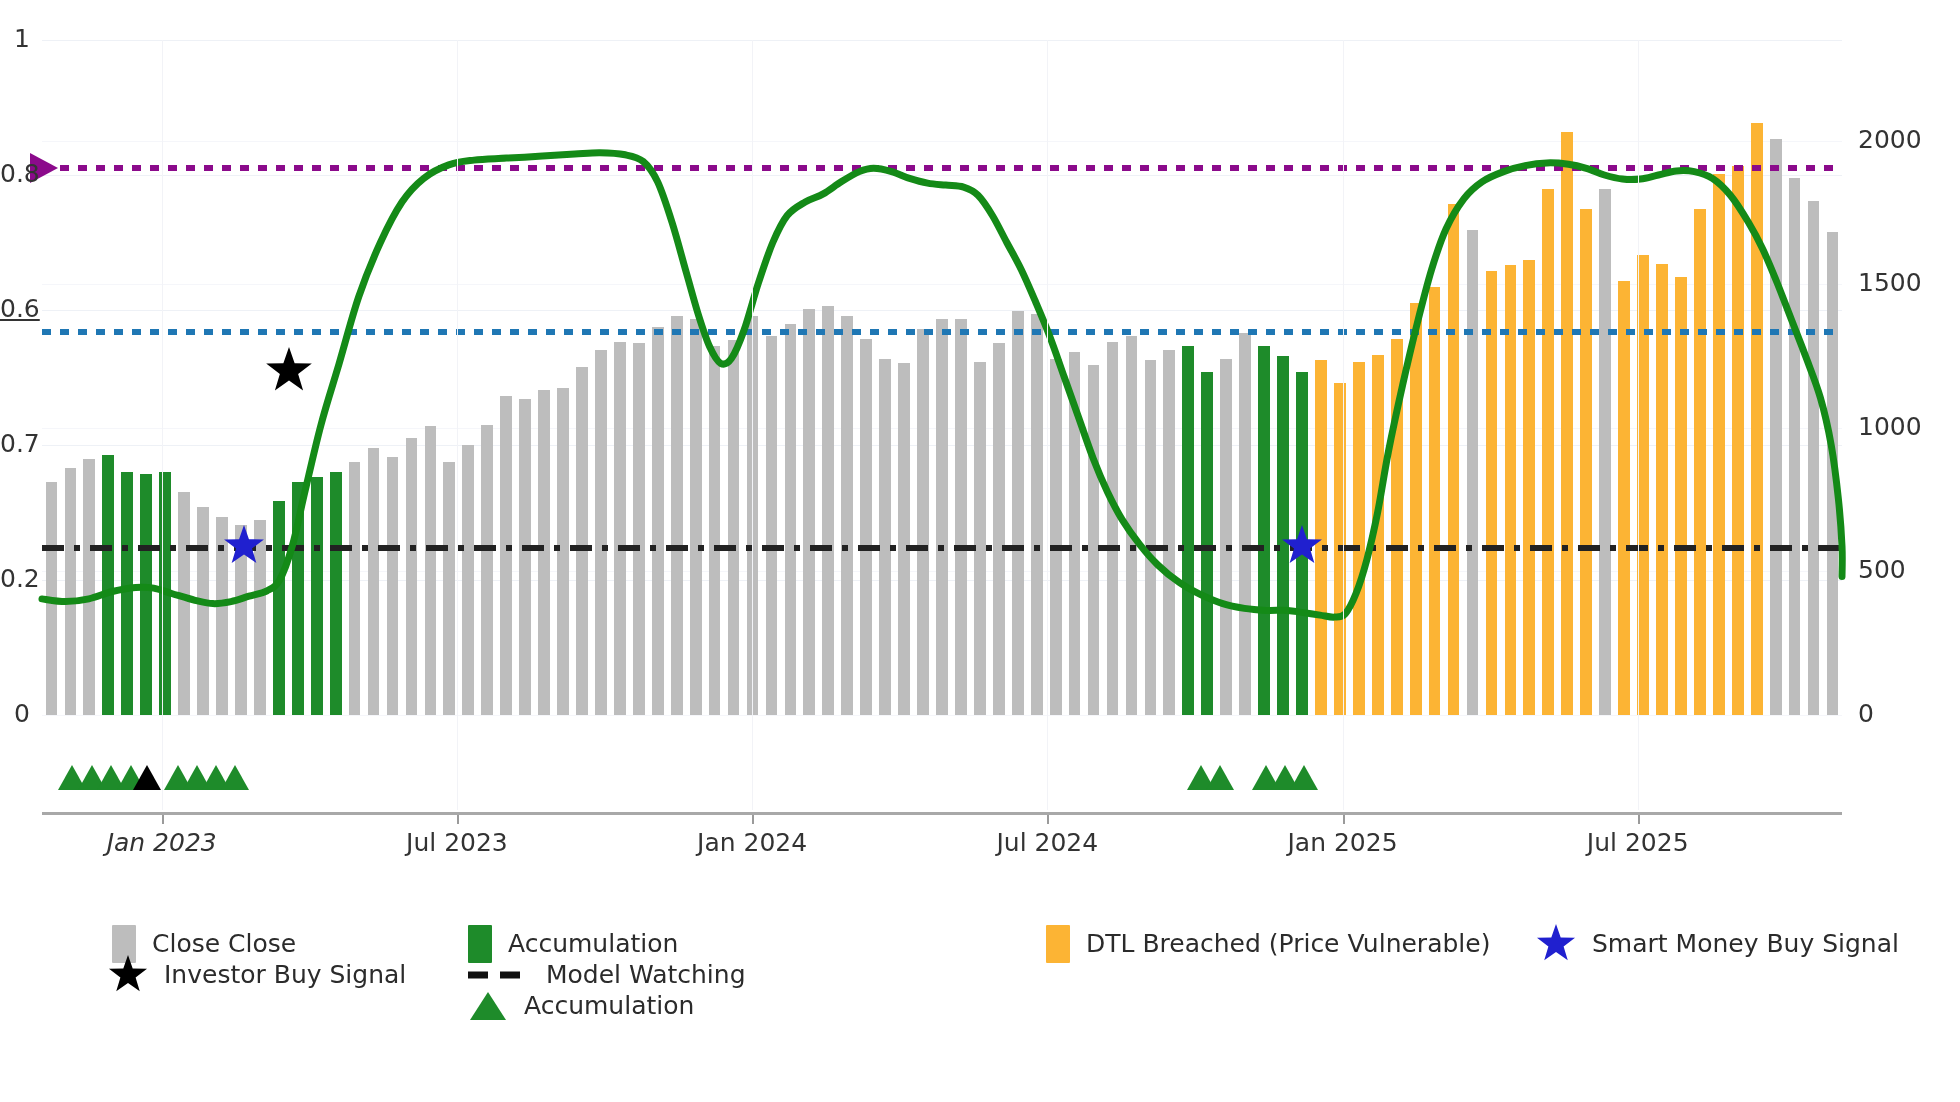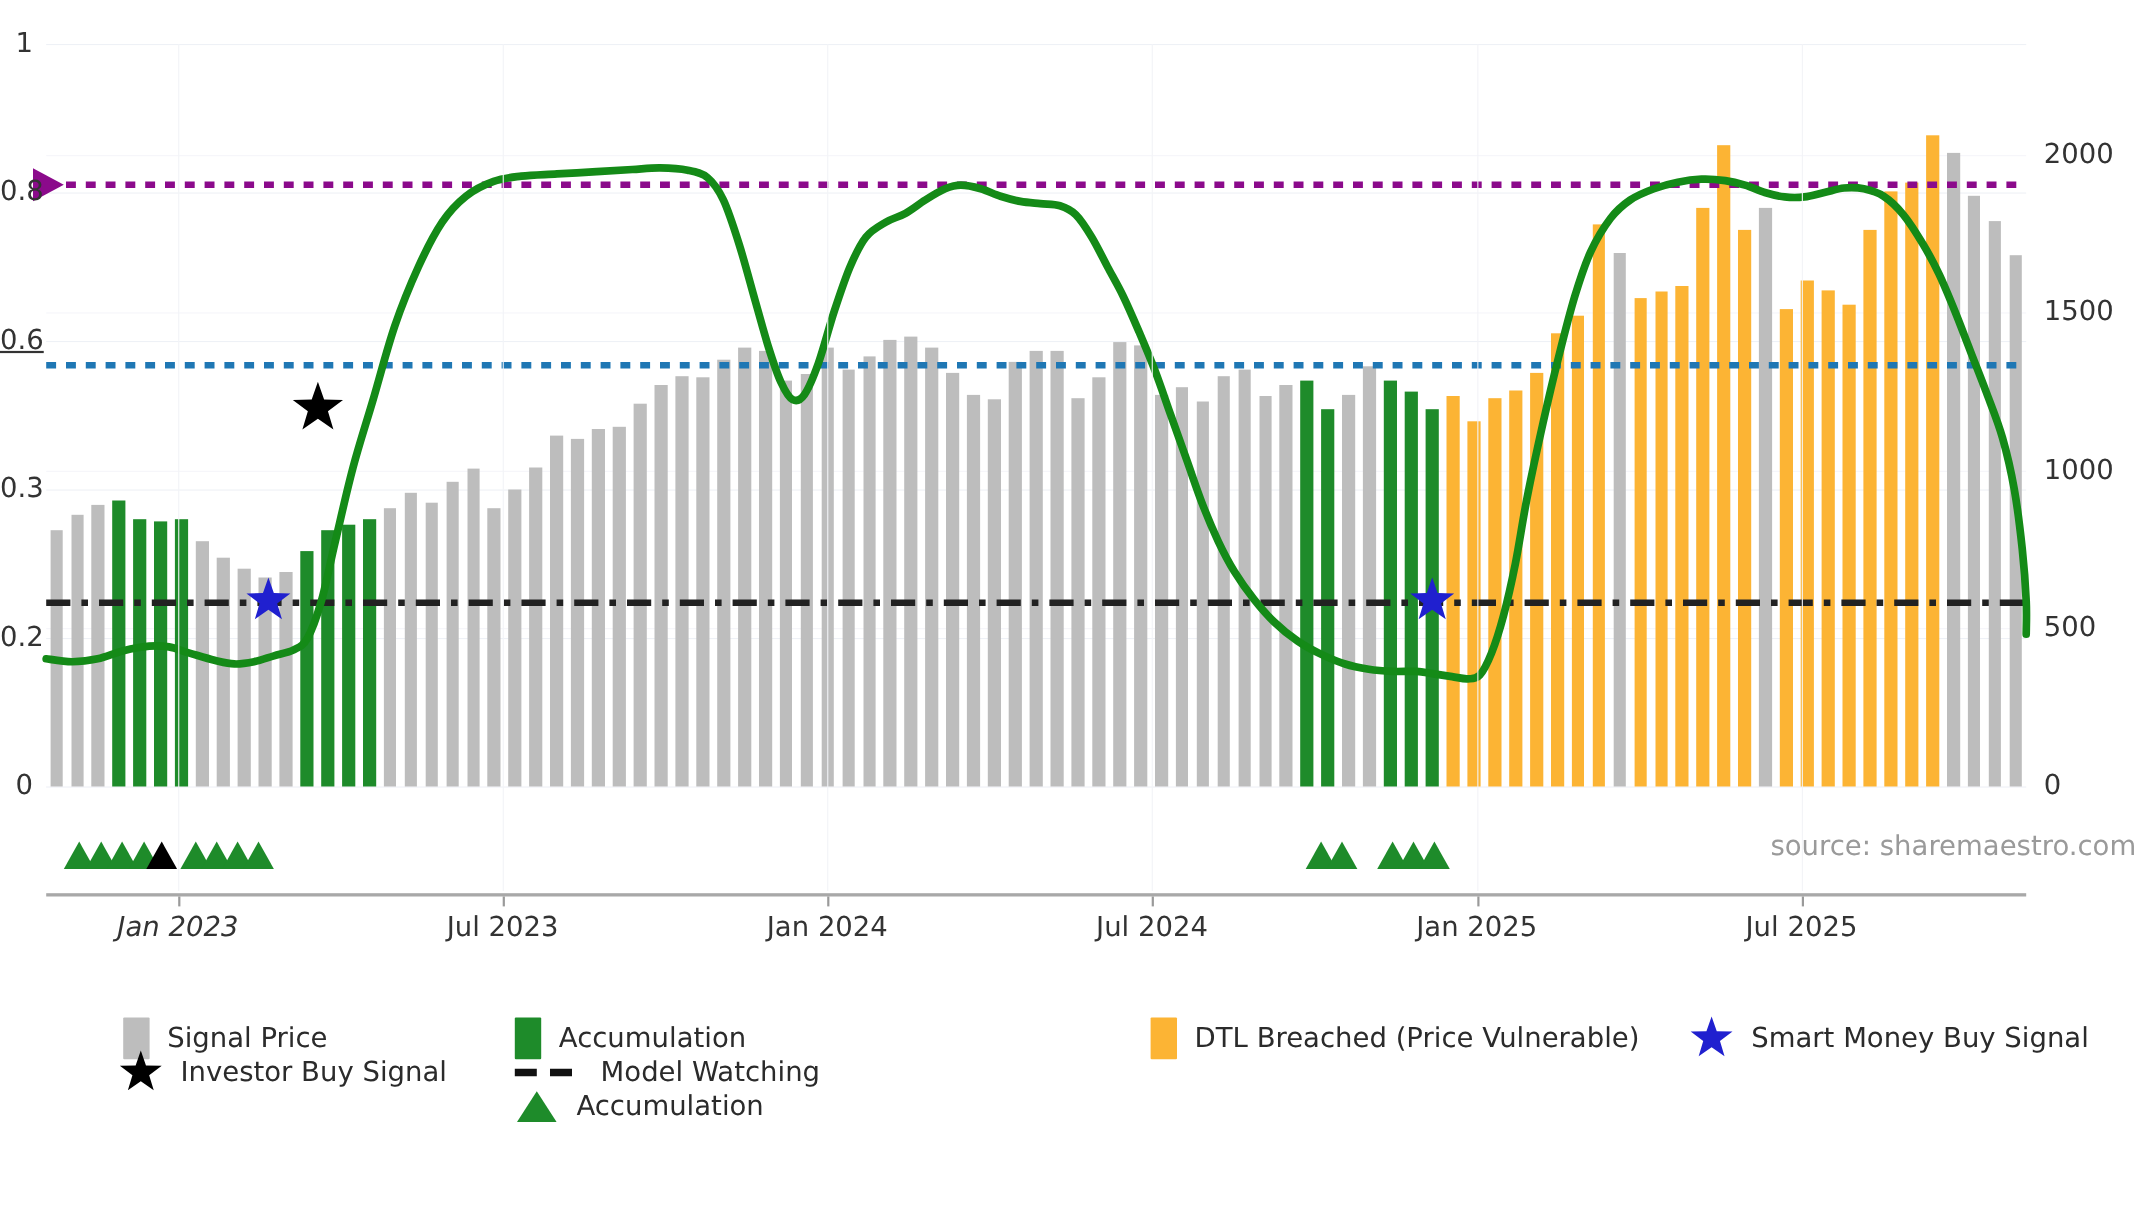--- a/index.html
+++ b/index.html
@@ -183,21 +183,21 @@
         <div style="position: absolute; left: 1005.3px; top: 0px; width: 1px; height: 770px; background: rgb(242, 243, 247);"></div>
         <div style="position: absolute; left: 1300.5px; top: 0px; width: 1px; height: 770px; background: rgb(242, 243, 247);"></div>
         <div style="position: absolute; left: 1595.7px; top: 0px; width: 1px; height: 770px; background: rgb(242, 243, 247);"></div>
       </div>
   </div>
 
   <div id="yleft">
       <div class="ylabel" style="left: 0px; width: 30px; top: 24px;">1</div>
       <div class="ylabel" style="left: 0px; width: 30px; top: 159px;">0.8</div>
       <div class="ylabel" style="left: 0px; width: 30px; top: 294px; text-decoration: underline;">0.6</div>
-      <div class="ylabel" style="left: 0px; width: 30px; top: 429px;">0.3</div>
+      <div class="ylabel" style="left: 0px; width: 30px; top: 429px;">0.7</div>
       <div class="ylabel" style="left: 0px; width: 30px; top: 564px;">0.2</div>
       <div class="ylabel" style="left: 0px; width: 30px; top: 699px;">0</div>
     </div>
   <div id="yright">
       <div class="ylabel right" style="left: 1858px; top: 124.532px;">2000</div>
       <div class="ylabel right" style="left: 1858px; top: 268.149px;">1500</div>
       <div class="ylabel right" style="left: 1858px; top: 411.766px;">1000</div>
       <div class="ylabel right" style="left: 1858px; top: 555.383px;">500</div>
       <div class="ylabel right" style="left: 1858px; top: 699px;">0</div>
     </div>
@@ -226,27 +226,26 @@
       <div class="tri" style="left: 182.8px; top: 765px; border-bottom: 25px solid rgb(30, 139, 42);"></div>
       <div class="tri" style="left: 201.7px; top: 765px; border-bottom: 25px solid rgb(30, 139, 42);"></div>
       <div class="tri" style="left: 220.6px; top: 765px; border-bottom: 25px solid rgb(30, 139, 42);"></div>
       <div class="tri" style="left: 1187.2px; top: 765px; border-bottom: 25px solid rgb(30, 139, 42);"></div>
       <div class="tri" style="left: 1206.1px; top: 765px; border-bottom: 25px solid rgb(30, 139, 42);"></div>
       <div class="tri" style="left: 1252px; top: 765px; border-bottom: 25px solid rgb(30, 139, 42);"></div>
       <div class="tri" style="left: 1270.9px; top: 765px; border-bottom: 25px solid rgb(30, 139, 42);"></div>
       <div class="tri" style="left: 1289.8px; top: 765px; border-bottom: 25px solid rgb(30, 139, 42);"></div>
     </div>
 
-  <div class="srcnote">source: sharemaestro.com</div>
 
   <div class="legend">
     <div class="lgrow" id="lgrow1">
         <div class="lgitem" style="left: 112px;">
           <div class="swatch" style="background: rgb(189, 189, 189);"></div>
-          <div class="lgtxt">Signal Price</div>
+          <div class="lgtxt">Close Close</div>
         </div>
         <div class="lgitem" style="left: 468px;">
           <div class="swatch" style="background: rgb(30, 139, 42);"></div>
           <div class="lgtxt">Accumulation</div>
         </div>
         <div class="lgitem" style="left: 1046px;">
           <div class="swatch" style="background: rgb(252, 180, 52);"></div>
           <div class="lgtxt">DTL Breached (Price Vulnerable)</div>
         </div>
         <div class="lgitem" style="left: 1536px;">

